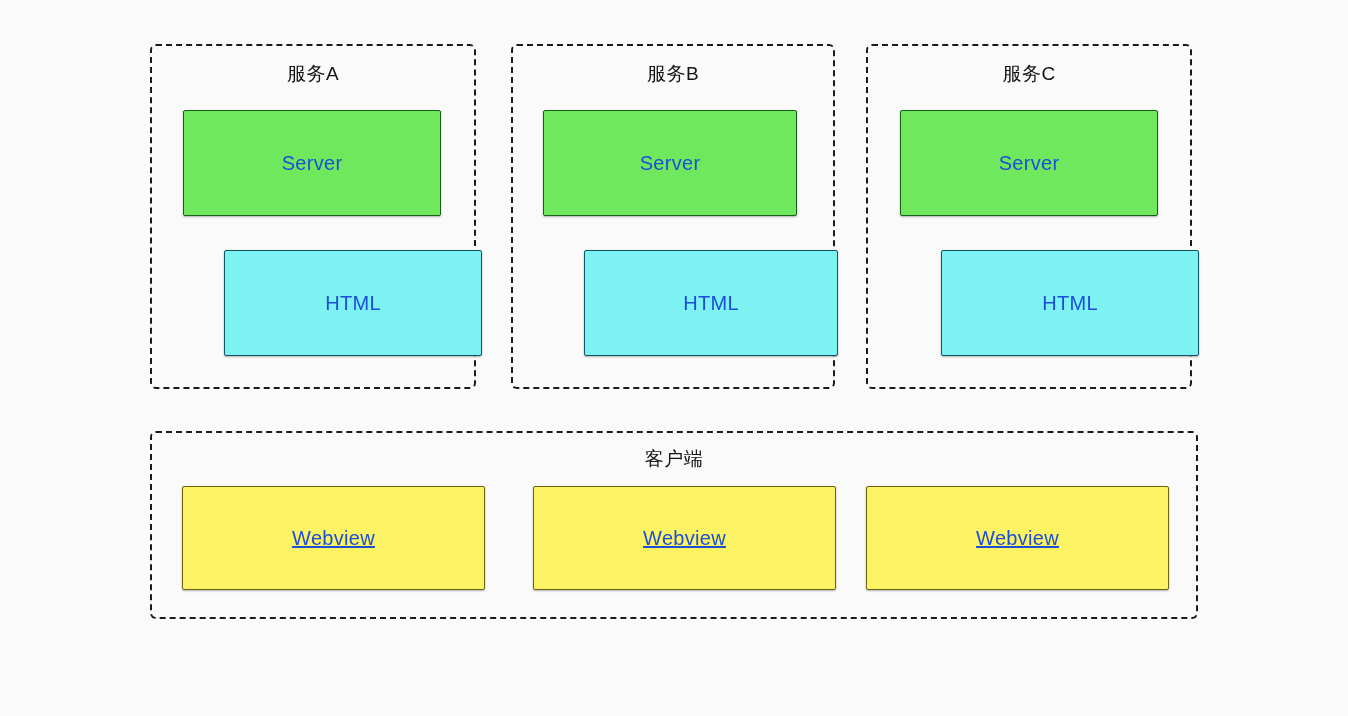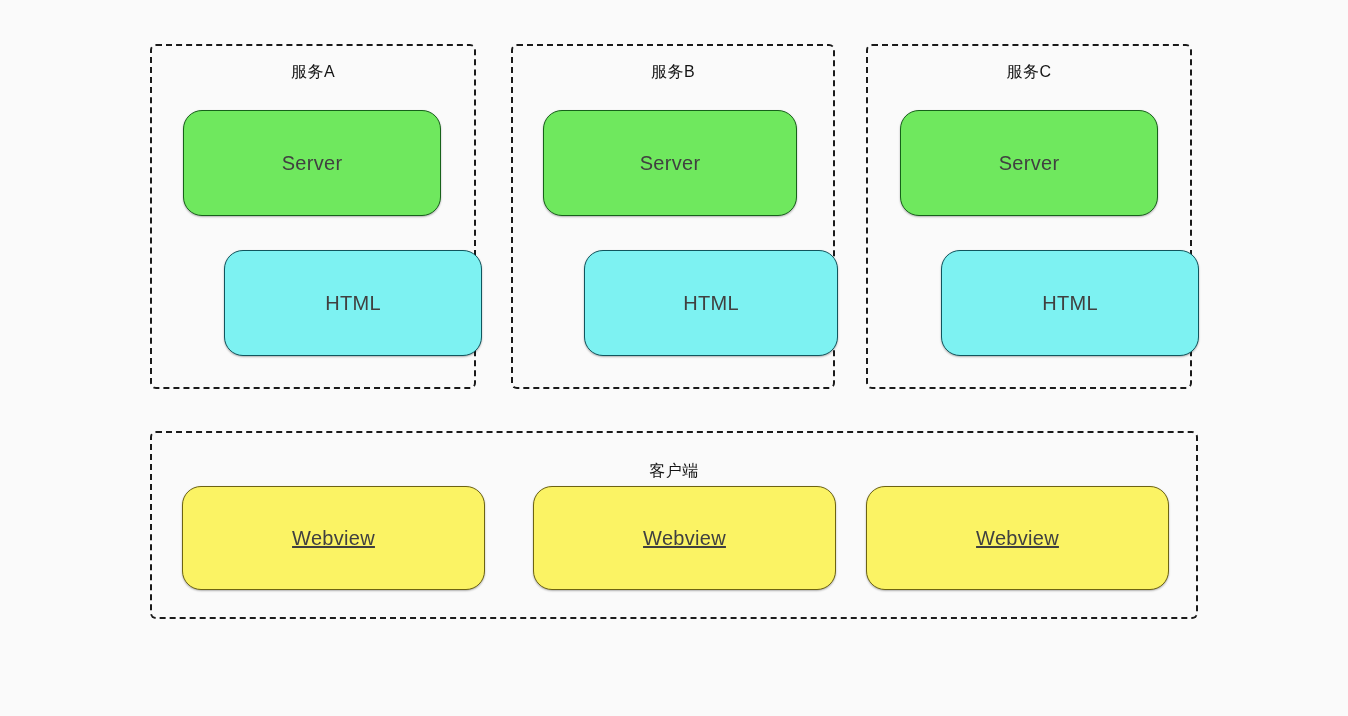--- a/index.html
+++ b/index.html
@@ -29,49 +29,49 @@
     border: 2px dashed #1a1a1a;
     border-radius: 6px;
     background: transparent;
     box-sizing: border-box;
   }
   .group-title {
     position: absolute;
     left: 0;
     right: 0;
     text-align: center;
-    font-size: 16px;
+    font-size: 19px;
     color: #141414;
     letter-spacing: 0.5px;
     line-height: 1;
   }
 
   
   .service-a { left: 150px; top: 44px; width: 326px; height: 345px; }
   .service-b { left: 511px; top: 44px; width: 324px; height: 345px; }
   .service-c { left: 866px; top: 44px; width: 326px; height: 345px; }
 
   .service-a .group-title,
   .service-b .group-title,
   .service-c .group-title { top: 18px; }
 
   
   .client { left: 150px; top: 431px; width: 1048px; height: 188px; }
-  .client .group-title { top: 30px; }
+  .client .group-title { top: 16px; }
 
   
   .node {
     position: absolute;
     box-sizing: border-box;
-    border-radius: 19px;
+    border-radius: 2px;
     display: flex;
     align-items: center;
     justify-content: center;
     font-size: 20px;
-    color: #404040;
+    color: #1d4ed8;
     letter-spacing: 0.3px;
   }
   .node-server {
     background: #6fe85e;
     border: 1.6px solid #17611a;
     box-shadow: 0 1px 2px rgba(0,0,0,0.30);
   }
   .node-html {
     background: #7df2f2;
     border: 1.6px solid #11565e;

